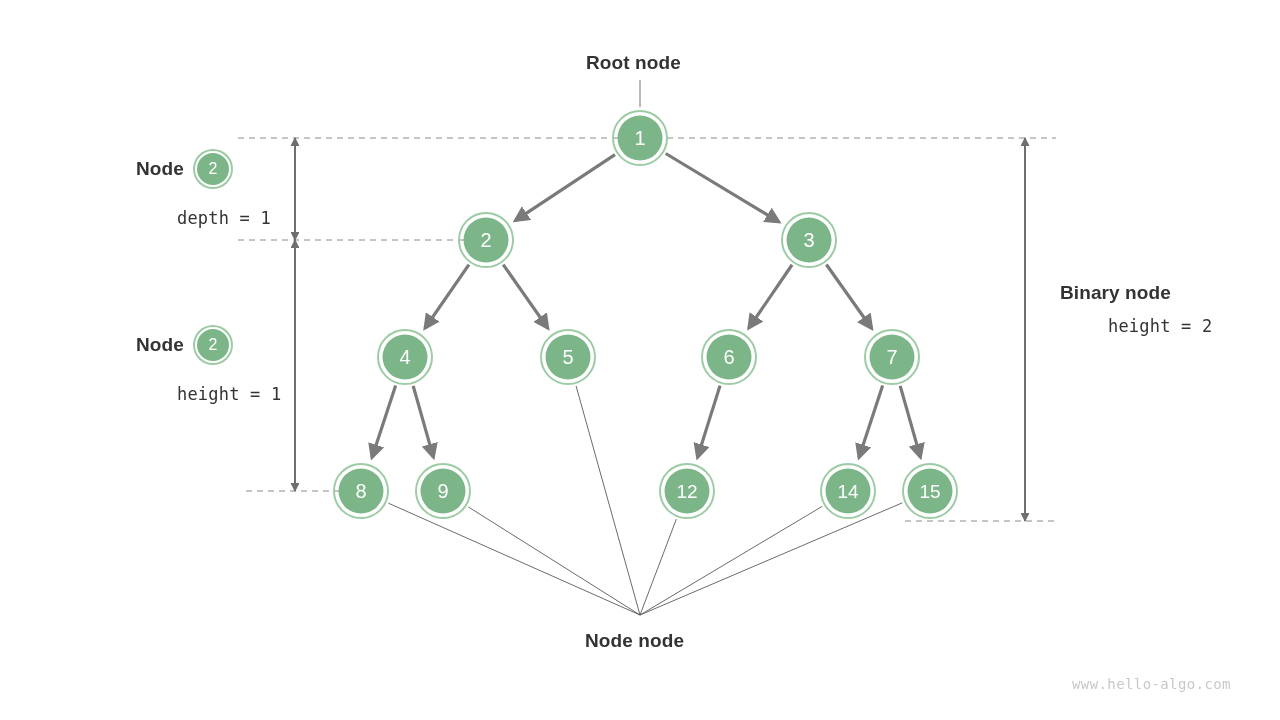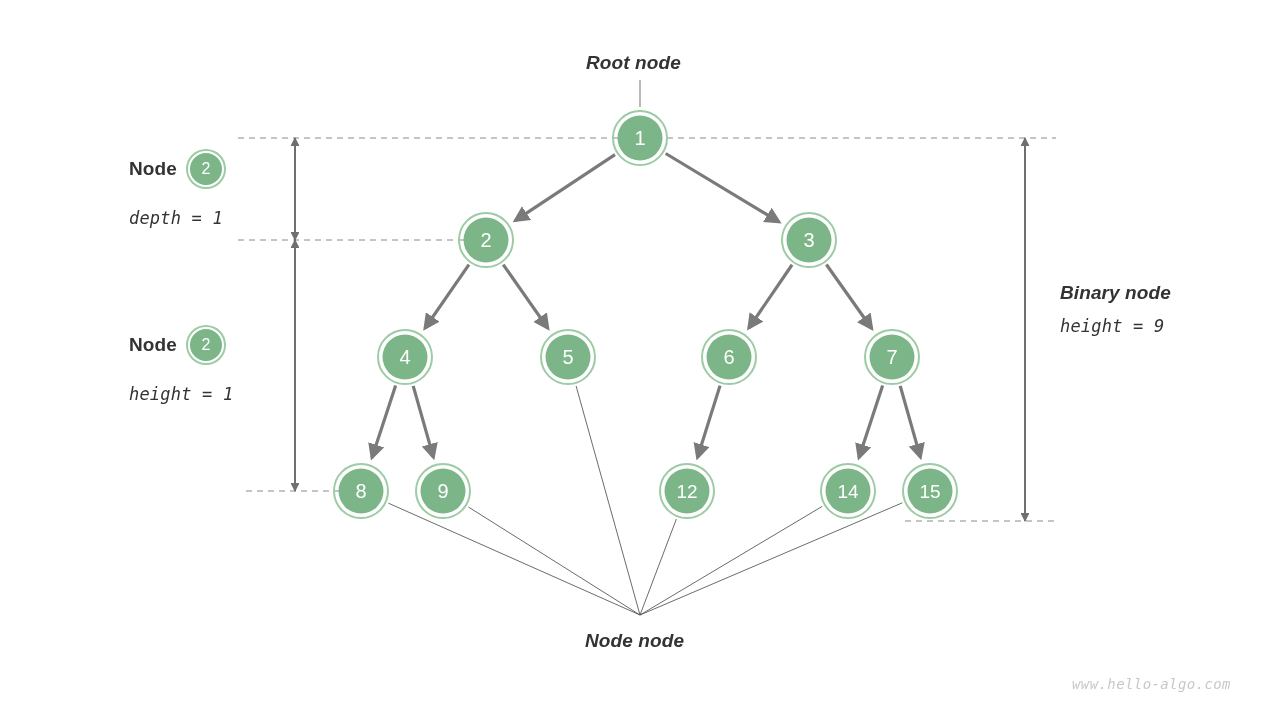--- a/index.html
+++ b/index.html
@@ -4,37 +4,37 @@
 <style>
   html,body{margin:0;padding:0;background:#ffffff;}
   body{
     width:1280px;height:720px;overflow:hidden;
     font-family:"Liberation Sans", sans-serif;
     -webkit-font-smoothing:antialiased;
   }
   #stage{position:relative;width:1280px;height:720px;background:#fff;}
   #svg{position:absolute;left:0;top:0;width:1280px;height:720px;}
 
-  .lbl{position:absolute;white-space:nowrap;font-style:italic;}
+  .lbl{position:absolute;white-space:nowrap;}
 
   .title-bold{
     font-family:"Liberation Sans", sans-serif;
     font-weight:bold;font-size:19px;color:#333333;letter-spacing:.1px;
   }
   .mono{
     font-family:"DejaVu Sans Mono","Liberation Mono",monospace;
-    font-size:17px;color:#333333;letter-spacing:.2px;
+    font-size:17px;color:#333333;letter-spacing:.2px;margin-left:48px;
   }
   .watermark{
     font-family:"DejaVu Sans Mono","Liberation Mono",monospace;
     font-size:14px;color:#c8c8c8;letter-spacing:.4px;
   }
 
   
-  .legend-row{position:absolute;display:flex;align-items:center;gap:11px;}
+  .legend-row{position:absolute;display:flex;align-items:center;gap:11px;margin-left:7px;}
   .badge{
     width:36px;height:36px;border-radius:50%;
     background:#7cb588;border:2.5px solid #ffffff;
     box-shadow:0 0 0 2px #9ccBA4;
     display:flex;align-items:center;justify-content:center;
     color:#ffffff;font-size:16px;font-family:"Liberation Sans",sans-serif;
     box-sizing:border-box;
   }
 </style>
 </head>
@@ -161,16 +161,16 @@
   </div>
   <div class="lbl mono" id="legend-1-detail" style="left: 129px; top: 208px;">depth = 1</div>
 
   <div class="legend-row" id="legend-2" style="left: 129px; top: 327px;">
     <span class="title-bold">Node</span>
     <span class="badge">2</span>
   </div>
   <div class="lbl mono" id="legend-2-detail" style="left: 129px; top: 384px;">height = 1</div>
 
   <div class="lbl title-bold" id="right-label" style="left: 1060px; top: 282px;">Binary node</div>
-  <div class="lbl mono" id="right-detail" style="left: 1060px; top: 316px;">height = 9</div>
+  <div class="lbl mono" id="right-detail" style="left: 1060px; top: 316px;">height = 2</div>
 
   <div class="lbl watermark" id="watermark" style="left: 1072px; top: 676px;">www.hello-algo.com</div>
 </div>
 
 </body></html>

